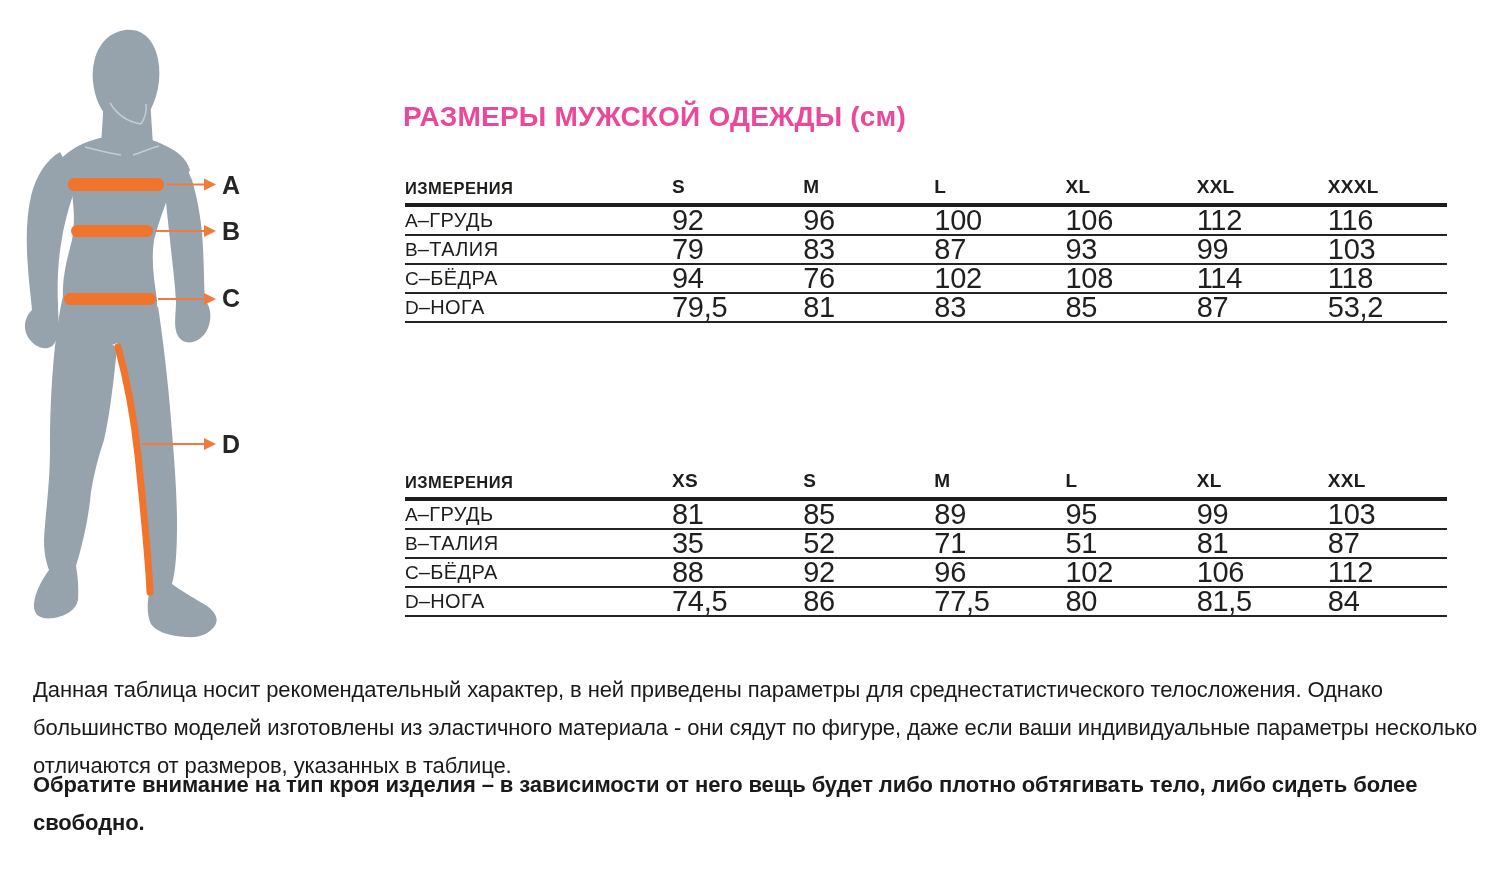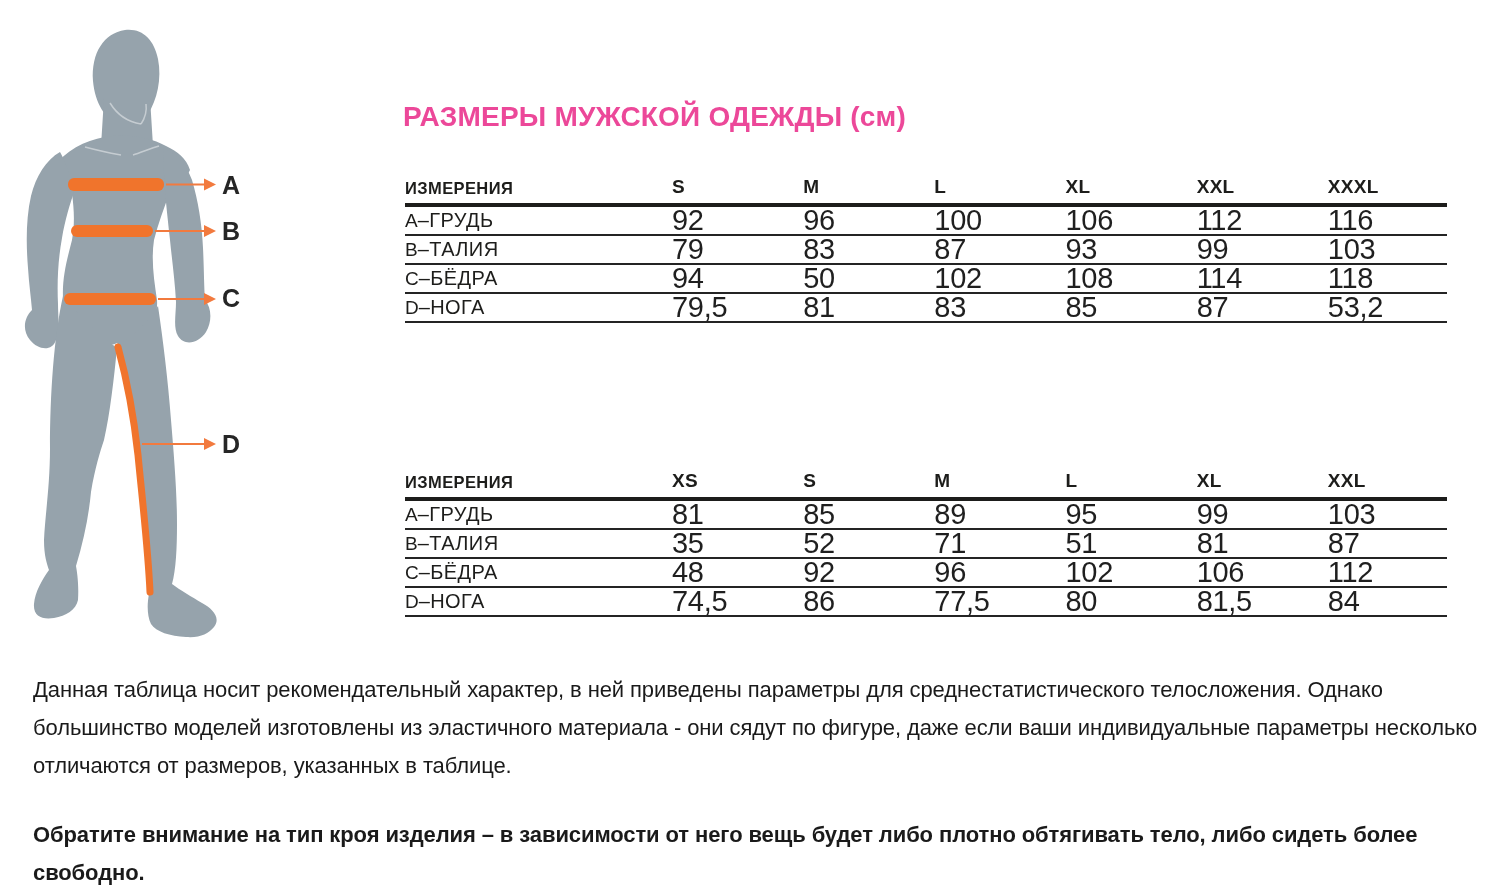--- a/index.html
+++ b/index.html
@@ -37,21 +37,21 @@
   .cell.first{padding-left:0;}
   .lbl-letter{font-size:19px;color:#1d1d1b;}
   .lbl-word{font-size:20px;letter-spacing:.4px;color:#1d1d1b;}
   .num{font-size:29px;letter-spacing:-.3px;color:#1f1f1f;}
   
   .note{
     position:absolute;left:33px;width:1445px;font-size:22px;line-height:38px;
     color:#1a1a1a;letter-spacing:-.1px;
   }
   #note-regular{top:655px;margin-top:16px;}
-  #note-bold{top:794px;font-weight:700;}
+  #note-bold{top:744px;font-weight:700;}
 </style>
 </head>
 <body>
 
 <div class="canvas">
 
   <div class="figure-wrap">
     <svg width="260" height="660" viewBox="0 0 260 660">
       <g fill="#96A3AC" stroke="none">
 
@@ -141,21 +141,21 @@
       <div class="cell num">79</div>
       <div class="cell num">83</div>
       <div class="cell num">87</div>
       <div class="cell num">93</div>
       <div class="cell num">99</div>
       <div class="cell num">103</div>
     </div>
     <div class="drow">
       <div class="cell first"><span class="lbl-letter">C</span><span class="lbl-word">–БЁДРА</span></div>
       <div class="cell num">94</div>
-      <div class="cell num">50</div>
+      <div class="cell num">76</div>
       <div class="cell num">102</div>
       <div class="cell num">108</div>
       <div class="cell num">114</div>
       <div class="cell num">118</div>
     </div>
     <div class="drow">
       <div class="cell first"><span class="lbl-letter">D</span><span class="lbl-word">–НОГА</span></div>
       <div class="cell num">79,5</div>
       <div class="cell num">81</div>
       <div class="cell num">83</div>
@@ -189,21 +189,21 @@
       <div class="cell first"><span class="lbl-letter">B</span><span class="lbl-word">–ТАЛИЯ</span></div>
       <div class="cell num">35</div>
       <div class="cell num">52</div>
       <div class="cell num">71</div>
       <div class="cell num">51</div>
       <div class="cell num">81</div>
       <div class="cell num">87</div>
     </div>
     <div class="drow">
       <div class="cell first"><span class="lbl-letter">C</span><span class="lbl-word">–БЁДРА</span></div>
-      <div class="cell num">48</div>
+      <div class="cell num">88</div>
       <div class="cell num">92</div>
       <div class="cell num">96</div>
       <div class="cell num">102</div>
       <div class="cell num">106</div>
       <div class="cell num">112</div>
     </div>
     <div class="drow">
       <div class="cell first"><span class="lbl-letter">D</span><span class="lbl-word">–НОГА</span></div>
       <div class="cell num">74,5</div>
       <div class="cell num">86</div>

